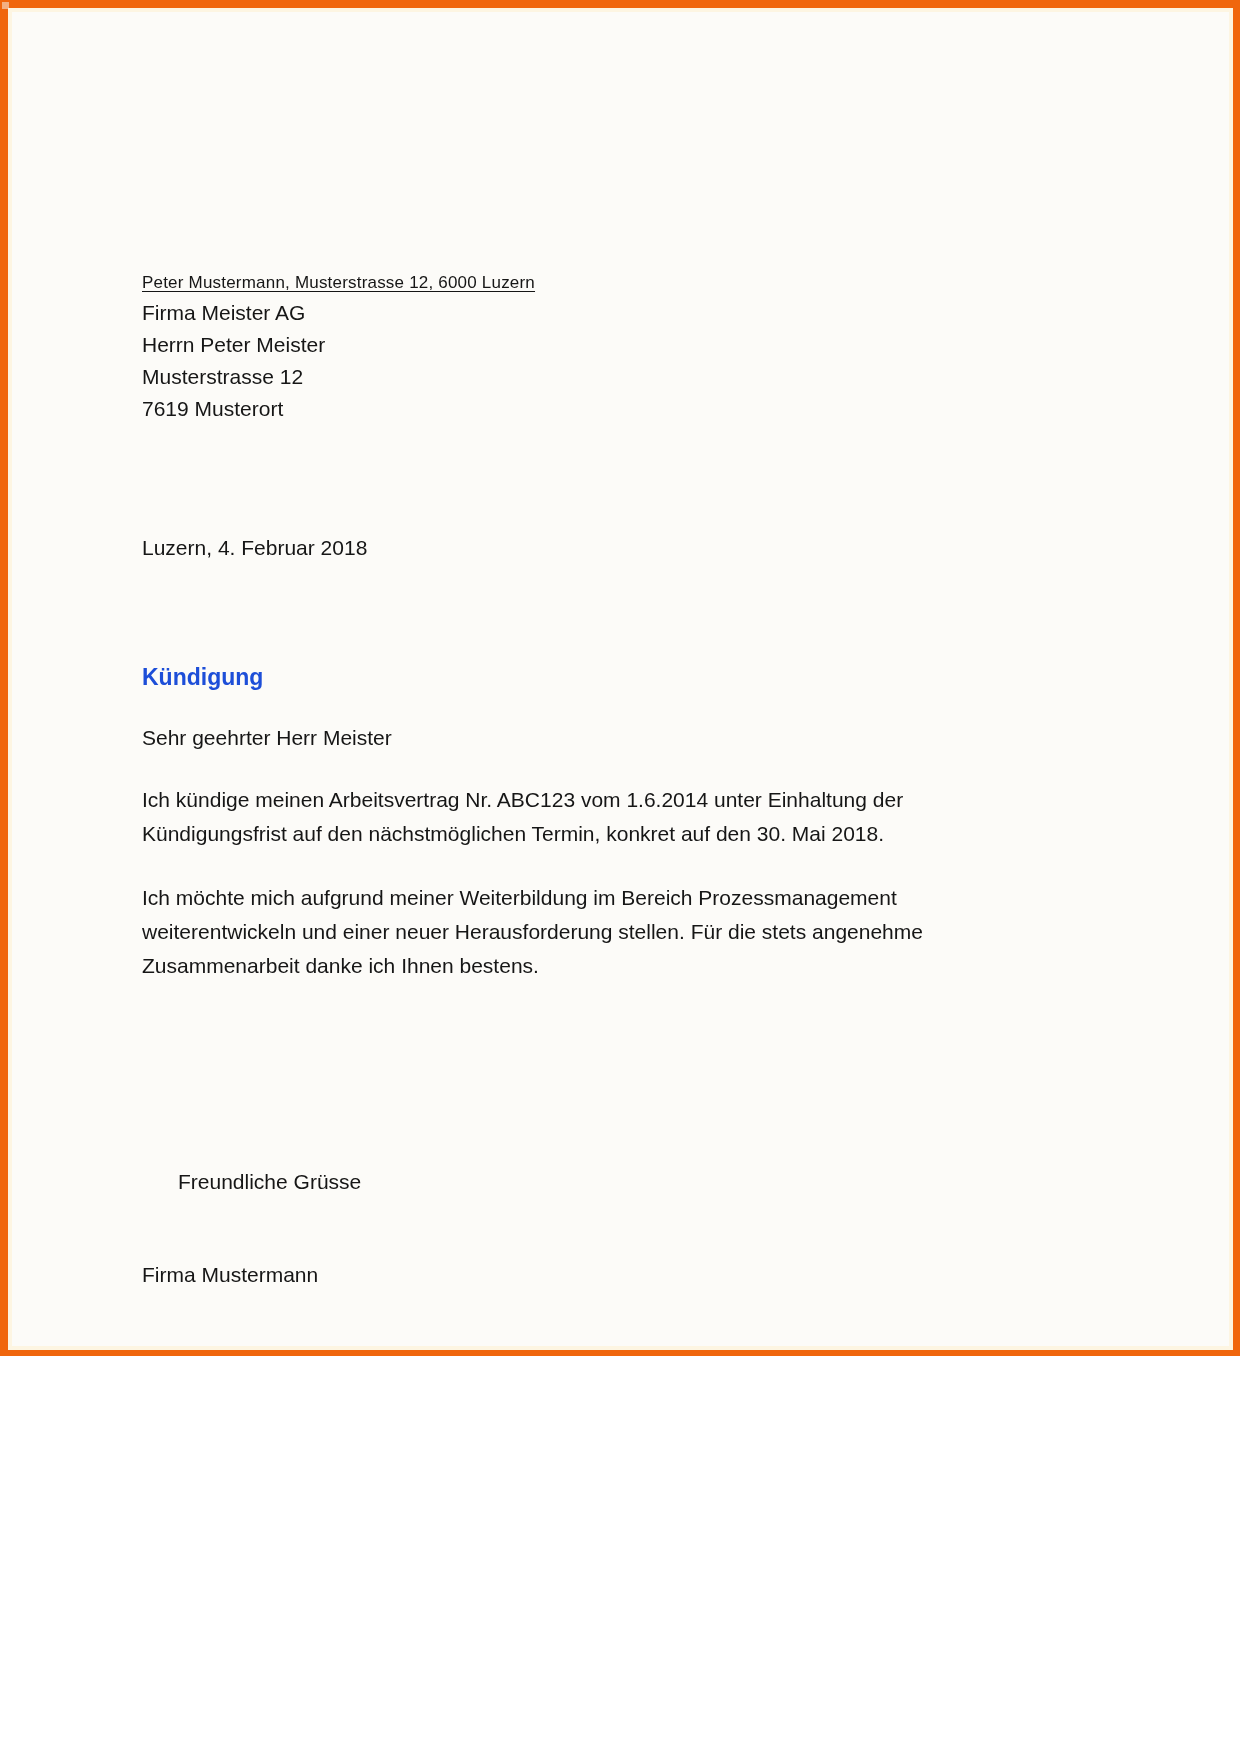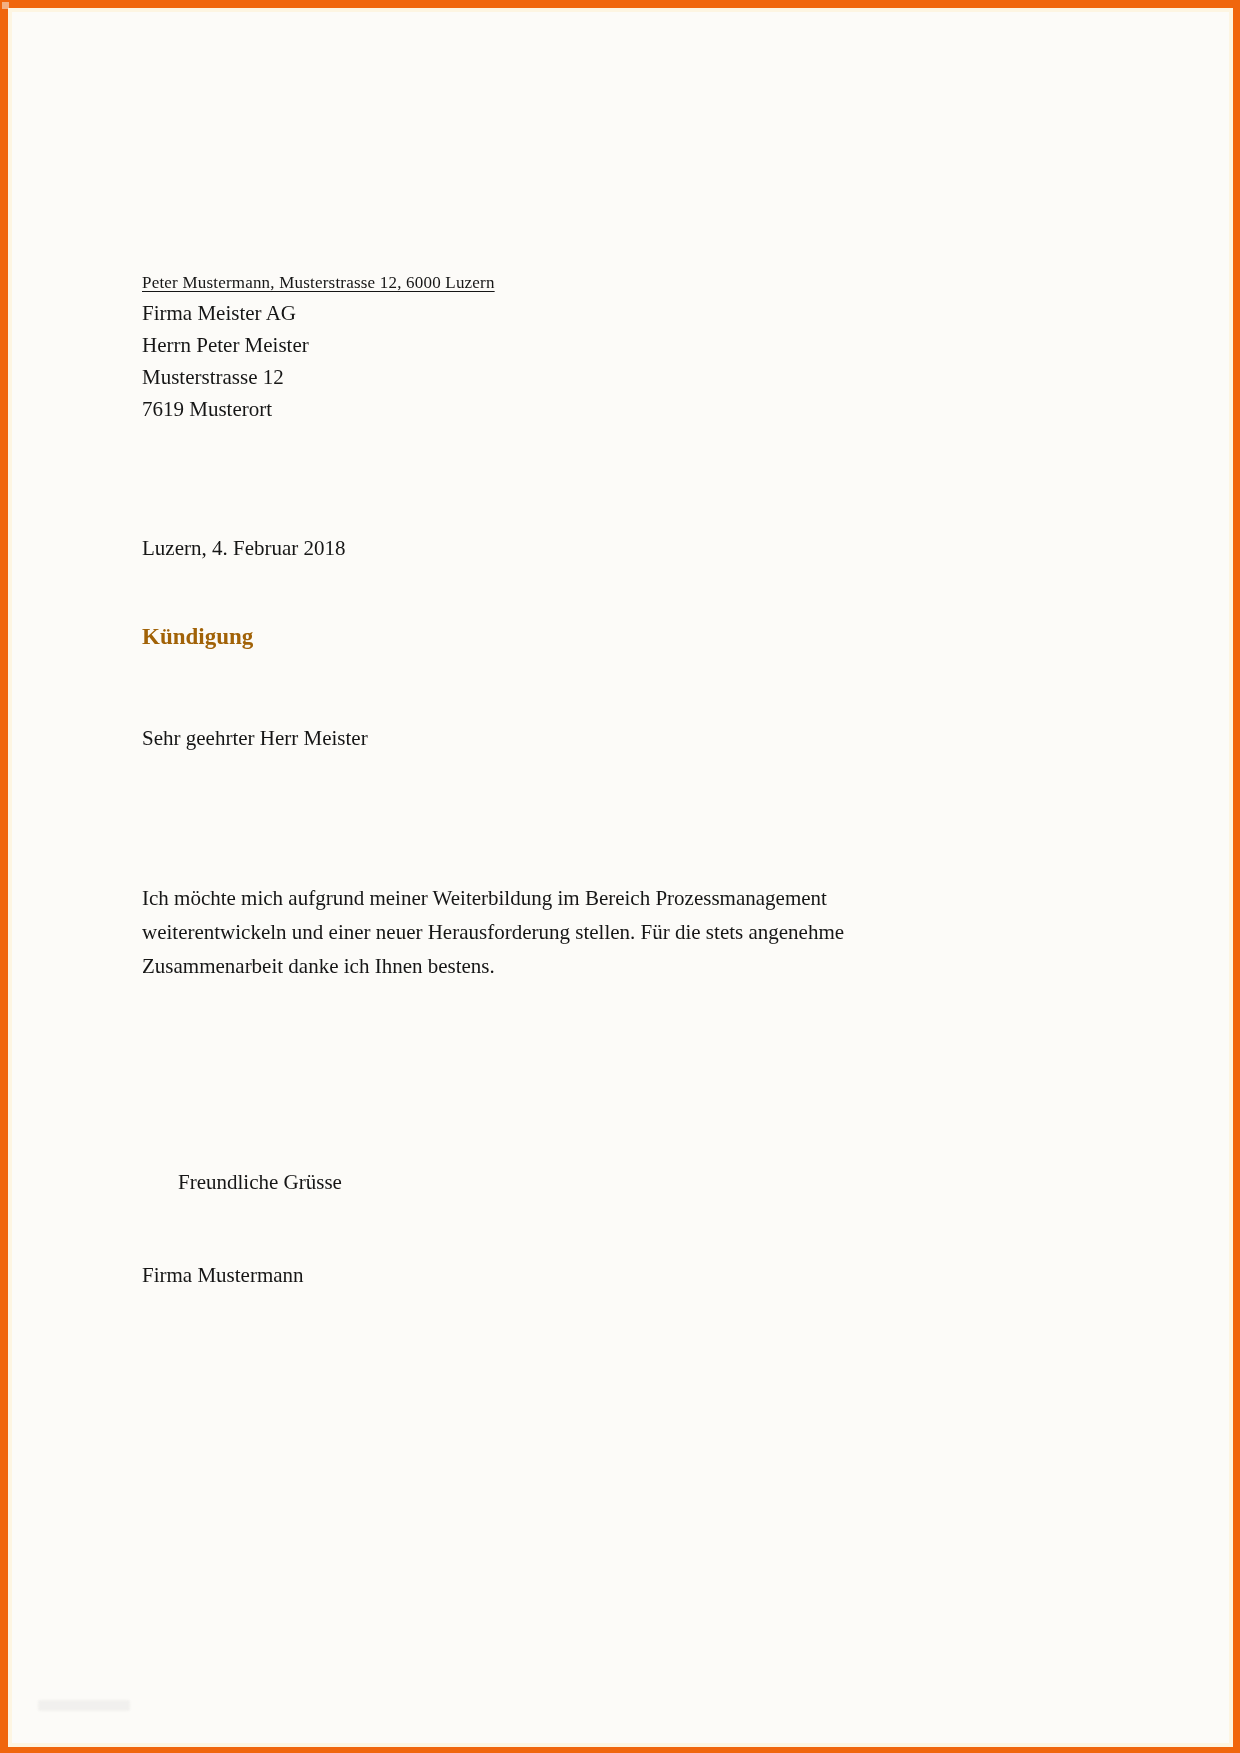--- a/index.html
+++ b/index.html
@@ -3,25 +3,25 @@
 <meta charset="utf-8">
 <style>
   html, body {
     margin: 0;
     padding: 0;
     background: #ffffff;
   }
   .page {
     position: relative;
     width: 1240px;
-    height: 1753px;
+    height: 1356px;
     background: #fcfbf8;
     box-sizing: border-box;
     overflow: hidden;
-    font-family: Liberation Serif, serif;
+    font-family: Liberation Sans, sans-serif;
     color: #161616;
   }
   
   .frame {
     position: absolute;
     inset: 0;
     border-style: solid;
     border-color: #f0660d;
     border-width: 8px 7px 6px 8px;
     box-shadow: inset 0 0 0 4px #fdf5e2;
@@ -52,25 +52,25 @@
     top: 297px;
     font-size: 21px;
     line-height: 32px;
   }
   .date-line {
     top: 531px;
     font-size: 21px;
     line-height: 34px;
   }
   .subject {
-    top: 620px;
+    top: 660px;
     font-size: 23px;
     line-height: 34px;
     font-weight: bold;
-    color: #a16207;
+    color: #1d4ed8;
   }
   .salutation {
     top: 721px;
     font-size: 21px;
     line-height: 34px;
   }
   .para {
     font-size: 21px;
     line-height: 34px;
     width: 790px;
@@ -108,20 +108,21 @@
     <div>Musterstrasse 12</div>
     <div>7619 Musterort</div>
   </div>
 
   <div class="abs date-line">Luzern, 4. Februar 2018</div>
 
   <div class="abs subject">Kündigung</div>
 
   <div class="abs salutation">Sehr geehrter Herr Meister</div>
 
+  <div class="abs para para-1">Ich kündige meinen Arbeitsvertrag Nr. ABC123 vom 1.6.2014 unter Einhaltung der Kündigungsfrist auf den nächstmöglichen Termin, konkret auf den 30. Mai 2018.</div>
 
   <div class="abs para para-2">Ich möchte mich aufgrund meiner Weiterbildung im Bereich Prozessmanagement weiterentwickeln und einer neuer Herausforderung stellen. Für die stets angenehme Zusammenarbeit danke ich Ihnen bestens.</div>
 
 
   <div class="abs closing">Freundliche Grüsse</div>
 
   <div class="abs signature">Firma Mustermann</div>
 
   <div class="faint-watermark"></div>
 </div>

